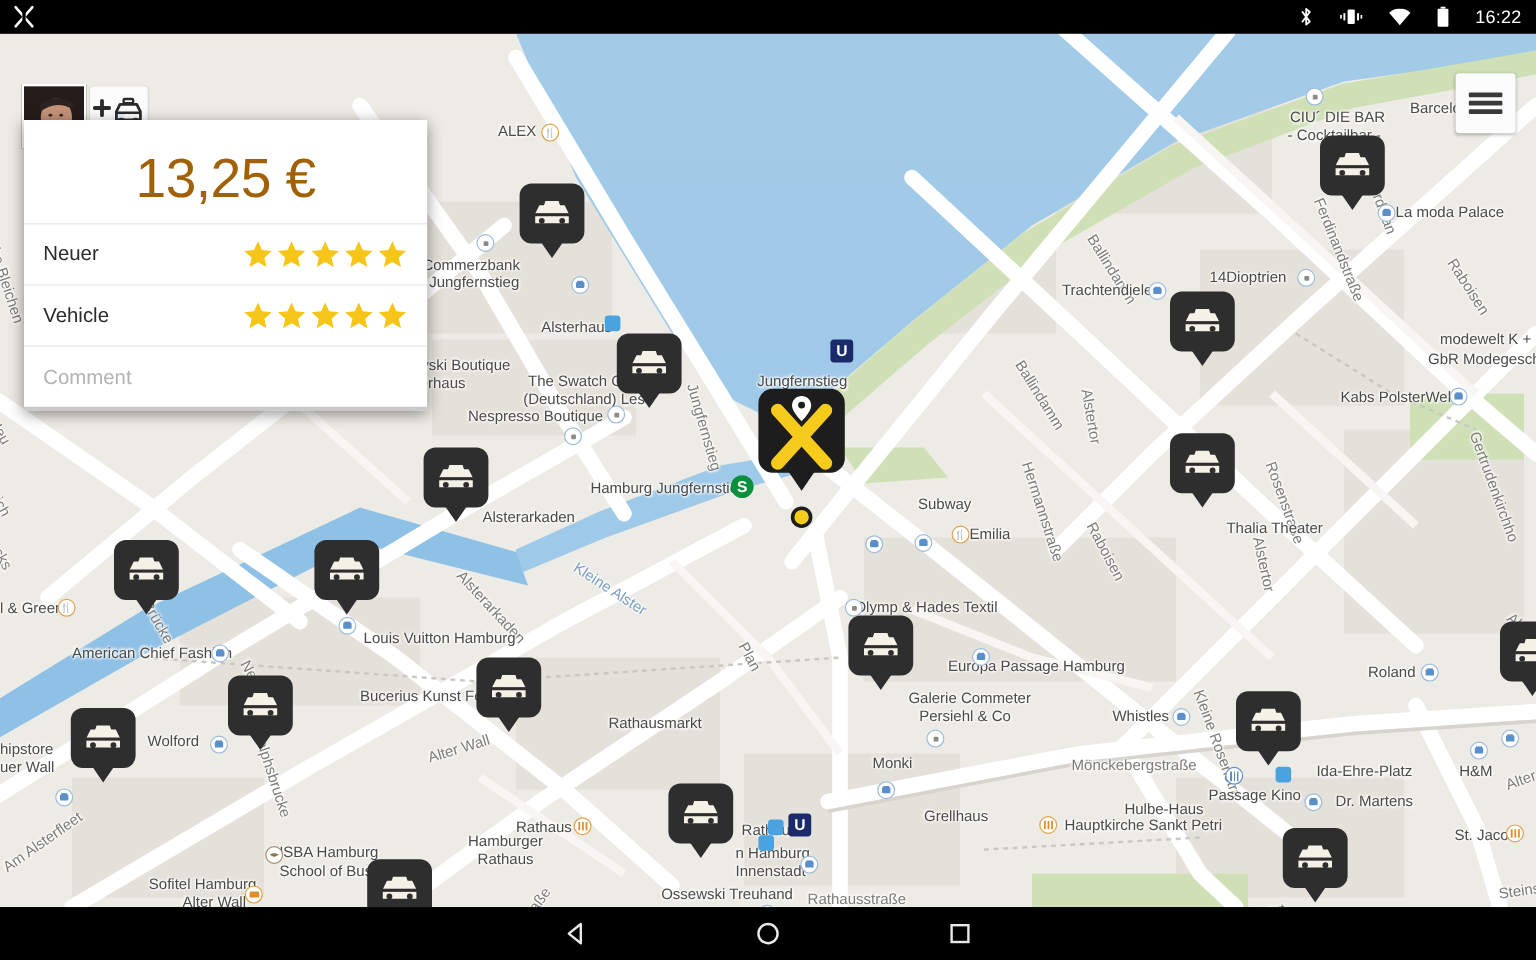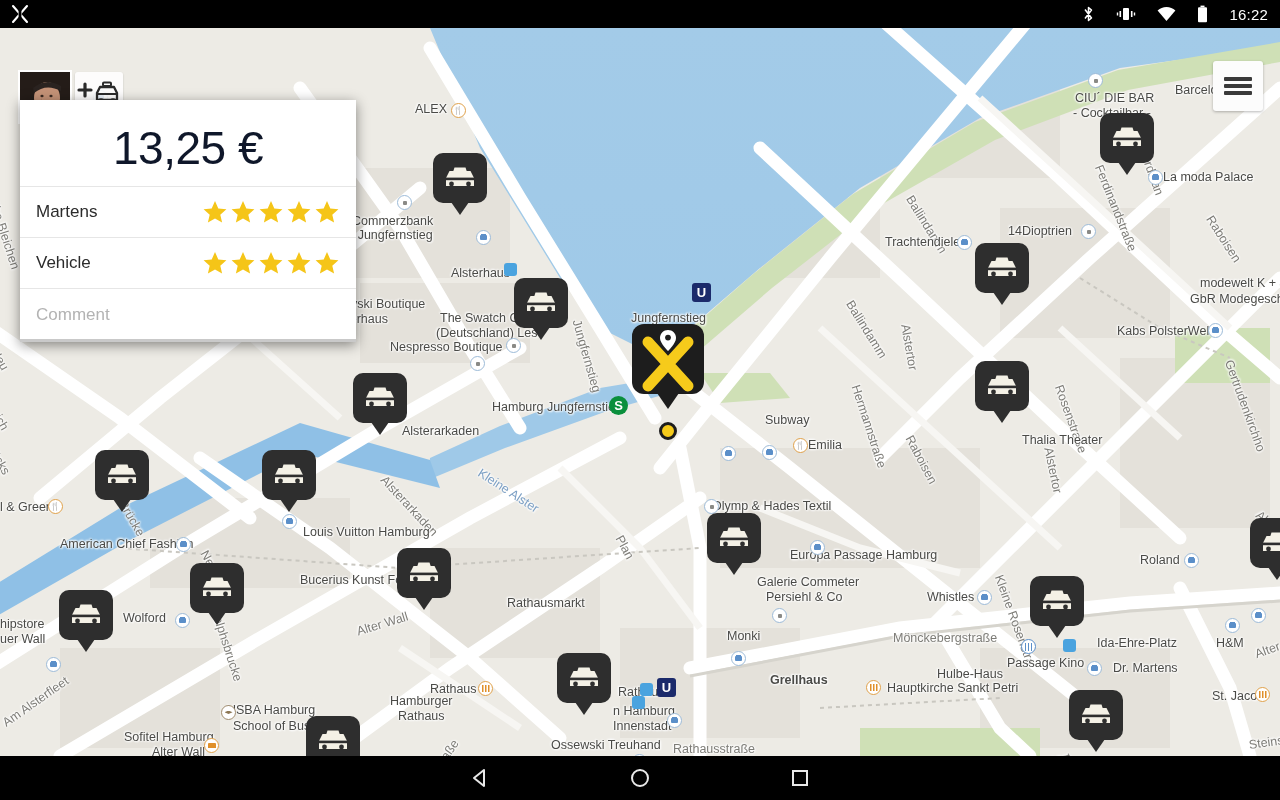--- a/index.html
+++ b/index.html
@@ -141,21 +141,21 @@
     height:44px; background:#2e2e2e; display:flex; align-items:center;
     padding: 0 14px; position:relative;
   }
   #dialog-help { color:#f1f1f1; font-size:16px; }
   #dialog-title {
     position:absolute; left:0; right:0; text-align:center; color:#fff;
     font-size:19px; font-weight:bold; pointer-events:none;
   }
   #dialog-confirm { margin-left:auto; z-index:2; display:flex; align-items:center; }
   #fare-block { padding: 22px 0 12px 0; text-align:center; }
-  #fare-amount { font-size: 46px; color:#0f172a; letter-spacing:-0.5px; line-height:52px; }
+  #fare-amount { font-size: 46px; color:#a16207; letter-spacing:-0.5px; line-height:52px; }
   #fare-lines { margin-top: 12px; color:#a9a9a9; font-size:13.5px; line-height:18px; }
   .rating-row {
     display:flex; align-items:center; justify-content:space-between;
     padding: 12px 16px 12px 16px; border-top:1px solid #e6e6e6;
   }
   .rating-label { font-size:17px; color:#2b2b2b; }
   .stars { display:flex; gap:2px; }
   .stars svg { display:block; }
   #comment-row { padding: 16px 16px 14px 16px; border-top:1px solid #e6e6e6; }
   #comment-input {
@@ -356,21 +356,21 @@
         <div class="mlabel dark" style="left: 1140px; top: 525px;">Roland</div>
         <div class="mlabel dark" style="left: 727px; top: 601px;">Monki</div>
         <div class="mlabel street" style="left: 893px; top: 603px;">Mönckebergstraße</div>
         <div class="mlabel dark" style="left: 1097px; top: 608px;">Ida-Ehre-Platz</div>
         <div class="mlabel dark" style="left: 1216px; top: 608px;">H&amp;M</div>
         <div class="mlabel dark" style="left: 1007px; top: 628px;">Passage Kino</div>
         <div class="mlabel dark" style="left: 1113px; top: 633px;">Dr. Martens</div>
         <div class="mlabel dark" style="left: 937px; top: 639px;">Hulbe-Haus</div>
         <div class="mlabel dark" style="left: 887px; top: 653px;">Hauptkirche Sankt Petri</div>
         <div class="mlabel dark" style="left: 1212px; top: 661px;">St. Jacobi</div>
-        <div class="mlabel dark" style="left: 770px; top: 645px; font-weight: bold;">Grellhaus</div>
+        <div class="mlabel dark" style="left: 770px; top: 645px;">Grellhaus</div>
         <div class="mlabel street" style="left: 1016px; top: 730px; transform: rotate(-8deg); transform-origin: left top;">Speersort</div>
         <div class="mlabel street" style="left: 1248px; top: 710px; transform: rotate(-8deg); transform-origin: left top;">Steins</div>
         <div class="mlabel dark" style="left: 618px; top: 657px;">Rathaus</div>
         <div class="mlabel dark" style="left: 613px; top: 676px;">n Hamburg</div>
         <div class="mlabel dark" style="left: 613px; top: 691px;">Innenstadt</div>
         <div class="mlabel dark" style="left: 551px; top: 710px;">Ossewski Treuhand</div>
         <div class="mlabel street" style="left: 673px; top: 714px;">Rathausstraße</div>
         <div class="mlabel dark" style="left: 430px; top: 654px;">Rathaus</div>
         <div class="mlabel dark" style="left: 507px; top: 568px;">Rathausmarkt</div>
         <div class="mlabel dark" style="left: 390px; top: 666px;">Hamburger</div>
@@ -732,21 +732,21 @@
     </div>
   </div>
 
   <div id="dialog">
 
     <div id="fare-block">
       <div id="fare-amount">13,25 €</div>
     </div>
 
     <div class="rating-row">
-      <span class="rating-label">Martens</span>
+      <span class="rating-label">Neuer</span>
       <span class="stars" id="driver-stars">
           <svg width="26" height="26" viewBox="0 0 26 26">
             <path d="M13 2 L16.3 9.4 L24.4 10.2 L18.3 15.7 L20.1 23.6 L13 19.4 L5.9 23.6 L7.7 15.7 L1.6 10.2 L9.7 9.4 Z" fill="#f5c518"></path>
           </svg>
           <svg width="26" height="26" viewBox="0 0 26 26">
             <path d="M13 2 L16.3 9.4 L24.4 10.2 L18.3 15.7 L20.1 23.6 L13 19.4 L5.9 23.6 L7.7 15.7 L1.6 10.2 L9.7 9.4 Z" fill="#f5c518"></path>
           </svg>
           <svg width="26" height="26" viewBox="0 0 26 26">
             <path d="M13 2 L16.3 9.4 L24.4 10.2 L18.3 15.7 L20.1 23.6 L13 19.4 L5.9 23.6 L7.7 15.7 L1.6 10.2 L9.7 9.4 Z" fill="#f5c518"></path>
           </svg>

